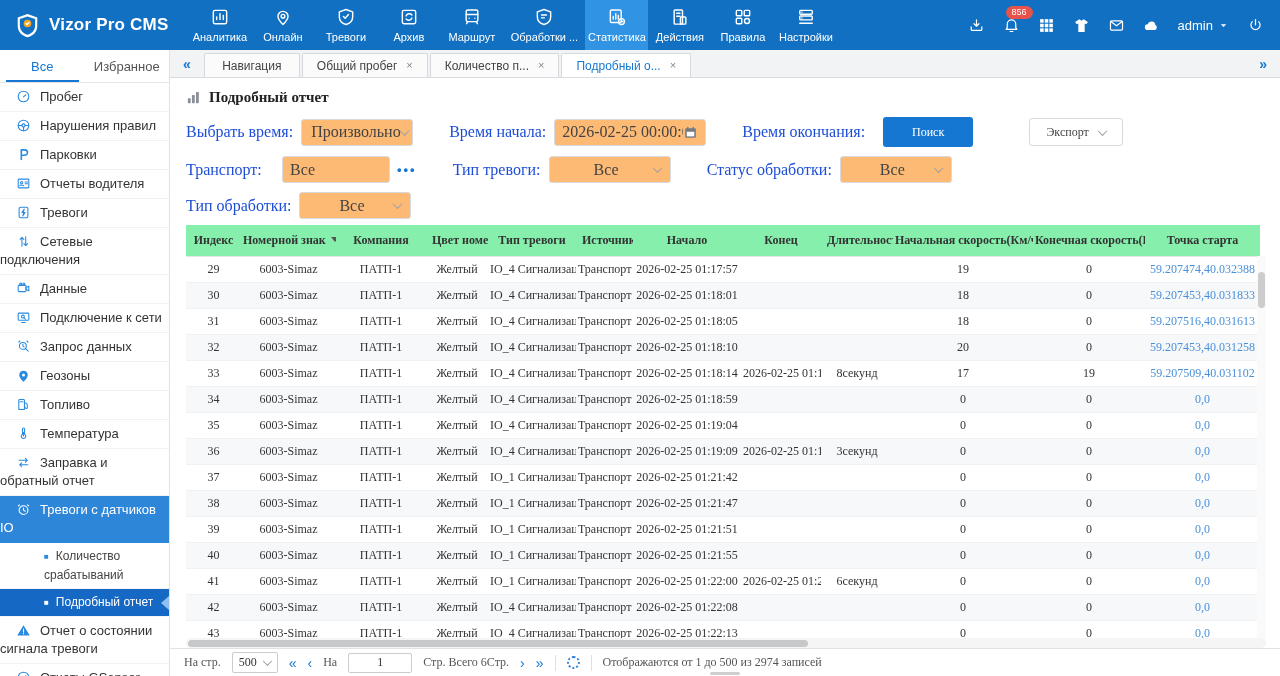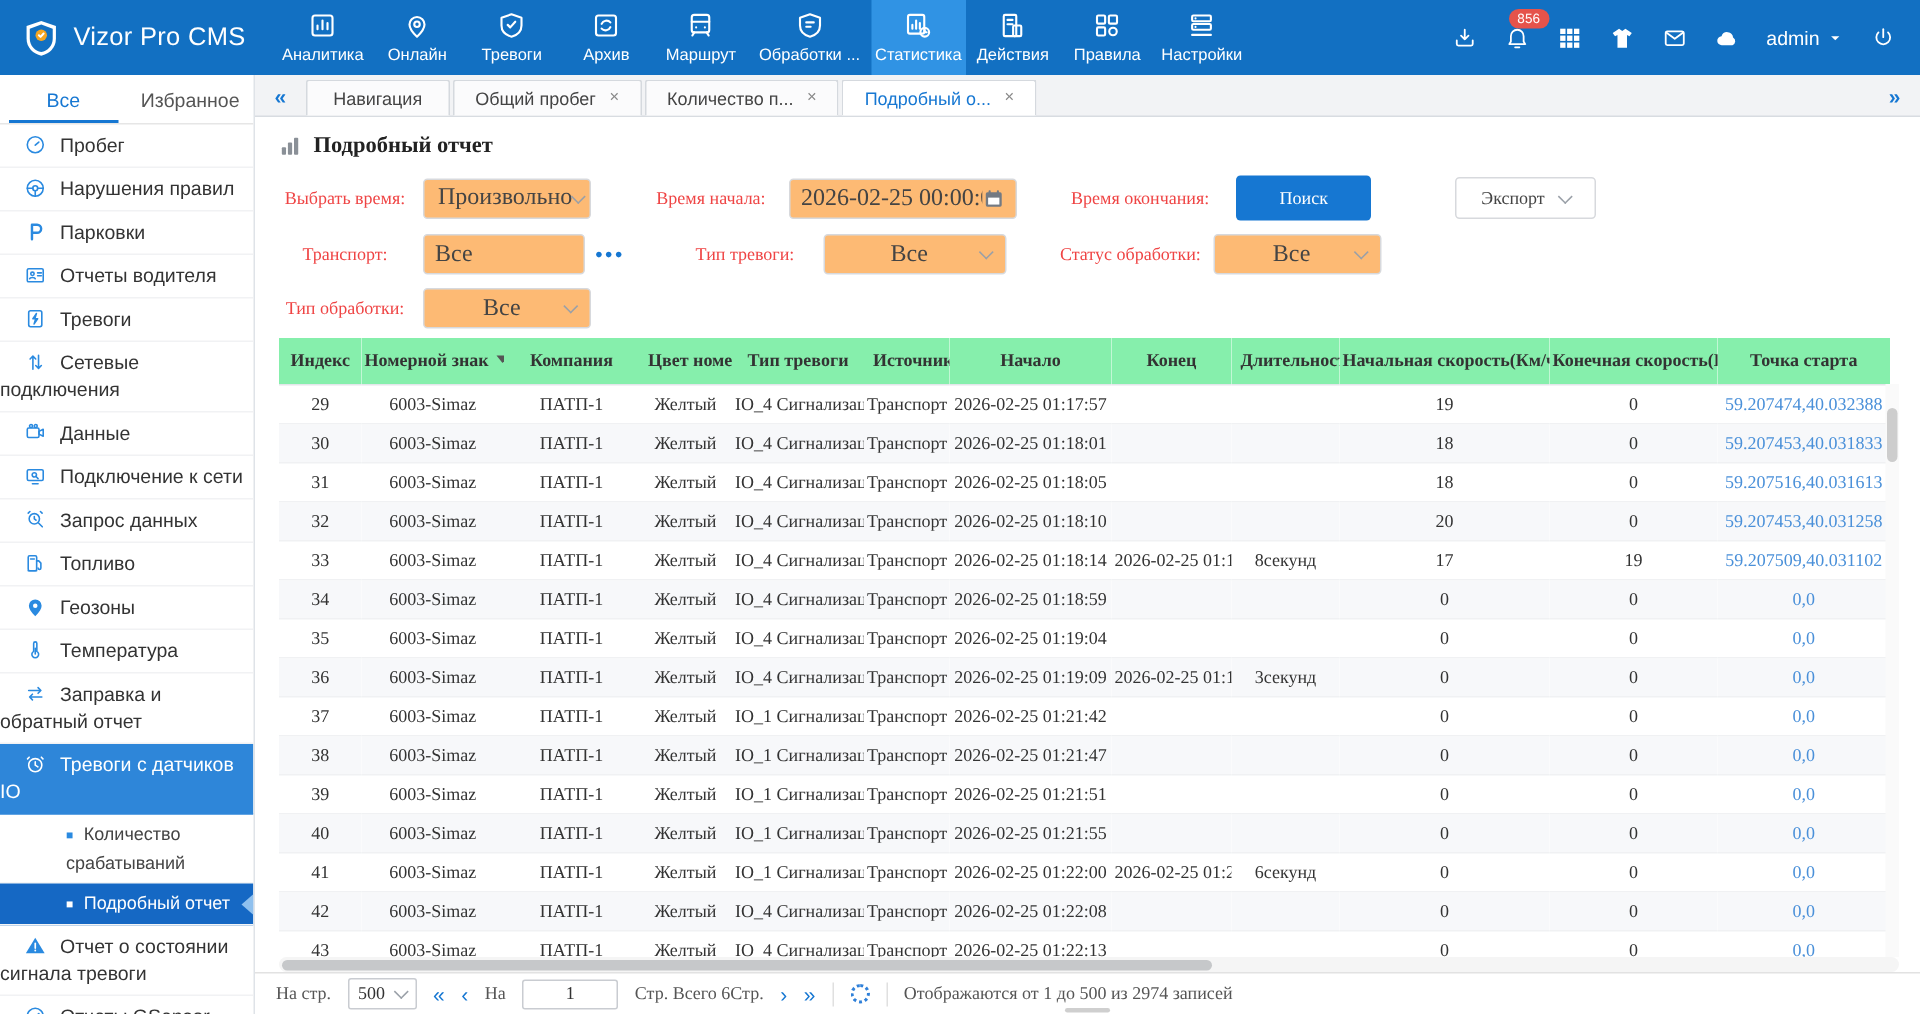--- a/index.html
+++ b/index.html
@@ -5,21 +5,21 @@
   * { box-sizing: border-box; }
   html,body { margin:0; padding:0; }
   body {
     width:1280px; height:676px; overflow:hidden; background:#fff;
     font-family:"Liberation Sans", sans-serif; -webkit-font-smoothing:antialiased;
   }
   
   .topbar { height:50px; background:#1270c2; display:flex; align-items:stretch; color:#fff; }
   .logo { display:flex; align-items:center; gap:8px; padding:0 20px 0 14px; cursor:pointer; }
   .logo .logo-ic svg { width:27px; height:27px; display:block; }
-  .logo-title { font-size:17px; font-weight:normal; letter-spacing:.2px; }
+  .logo-title { font-size:17px; font-weight:bold; letter-spacing:.2px; }
   .topnav { display:flex; }
   .nav-item { width:63px; display:flex; flex-direction:column; align-items:center; justify-content:center; gap:4px; cursor:pointer; }
   .nav-item.wide { width:82px; }
   .nav-item.active { background:#3093e4; }
   .nav-item .ic svg { width:20px; height:20px; display:block; }
   .nav-label { font-size:11px; white-space:nowrap; }
   .topbar-right { margin-left:auto; display:flex; align-items:center; gap:18px; padding-right:16px; }
   .ti { position:relative; cursor:pointer; display:inline-flex; align-items:center; }
   .ti svg { width:17px; height:17px; display:block; }
   .badge { position:absolute; top:-11px; left:3px; background:#e5534b; border-radius:9px; padding:1px 6px; font-size:9px; line-height:11px; color:#fff; }
@@ -56,21 +56,21 @@
   .tab { height:24px; display:flex; align-items:center; gap:9px; padding:0 14px; background:#fbfbfc; border:1px solid #d5d9de; border-bottom:none; border-radius:2px 2px 0 0; font-size:12px; color:#444; cursor:pointer; min-width:96px; justify-content:center; white-space:nowrap; }
   .tab.active { background:#fff; color:#1677d2; }
   .tab .close { color:#888; font-size:11px; line-height:1; }
 
   .report { flex:1; min-height:0; padding:8px 14px 0 16px; display:flex; flex-direction:column; font-family:"Liberation Serif", serif; }
   .rtitle { display:flex; align-items:center; gap:8px; font-weight:bold; font-size:15px; color:#222; padding:3px 0 11px; }
   .rtitle .ic svg { width:15px; height:15px; display:block; color:#8a9097; }
 
   .frow { display:flex; align-items:center; margin-bottom:9px; }
   .fgroup { display:flex; align-items:center; margin-right:36px; }
-  .flabel { min-width:96px; text-align:center; padding-right:8px; font-size:12px; color:#ef4444; white-space:nowrap; }
+  .flabel { min-width:96px; text-align:left; padding-right:8px; font-size:16px; color:#1d4ed8; white-space:nowrap; }
   .fctl { height:27px; border:1px solid #d7d9dd; border-radius:3px; background:#fdba74; display:flex; align-items:center; font-size:16px; color:#444; }
   .fselect { justify-content:space-between; padding:0 9px; cursor:pointer; }
   .cv { flex:1; text-align:center; }
   .w110 { width:112px; } .w150 { width:152px; } .w120 { width:122px; } .w108 { width:108px; }
   .chev { width:7px; height:7px; border-right:1.5px solid #9aa0a8; border-bottom:1.5px solid #9aa0a8; transform:rotate(45deg) translate(-1px,-1px); flex-shrink:0; }
   .finput { padding:0 7px; }
   .finput input { border:none; outline:none; font:inherit; color:#444; width:100%; background:transparent; padding:0; }
   .cal-ic { color:#737a83; cursor:pointer; flex-shrink:0; }
   .cal-ic svg { width:15px; height:15px; display:block; }
   .dots { color:#1677d2; font-weight:bold; letter-spacing:2px; margin-left:7px; font-size:13px; cursor:pointer; font-family:"Liberation Sans",sans-serif; }
@@ -367,36 +367,36 @@
               <circle cx="11" cy="11" r="5.5"></circle>
               <path d="M11 8.5V11l1.8 1.5"></path>
               <path d="M15.5 15.5l4 4"></path>
               <path d="M4.5 5l1.8-1.8M17.5 3.2L19.3 5"></path>
             </svg>
           </span>
           <span class="slabel">Запрос данных</span>
         </li>
         <li class="sitem">
           <span class="ic">
+            <svg viewBox="0 0 24 24" fill="currentColor">
+              <path d="M12 22c-4.5-4.2-6.8-7.8-6.8-11A6.8 6.8 0 0 1 12 4.2 6.8 6.8 0 0 1 18.8 11c0 3.2-2.3 6.8-6.8 11z"></path>
+              <circle cx="12" cy="11" r="2.4" fill="#fff"></circle>
+            </svg>
+          </span>
+          <span class="slabel">Геозоны</span>
+        </li>
+        <li class="sitem">
+          <span class="ic">
             <svg viewBox="0 0 24 24" fill="none" stroke="currentColor" stroke-width="1.7" stroke-linecap="round" stroke-linejoin="round">
               <rect x="4.5" y="4" width="9" height="16" rx="1.5"></rect>
               <path d="M7 7.5h4M4.5 20h9"></path>
               <path d="M13.5 9.5h2.2l2.3 2.3v5.2a1.5 1.5 0 0 1-3 0"></path>
             </svg>
           </span>
           <span class="slabel">Топливо</span>
-        </li>
-        <li class="sitem">
-          <span class="ic">
-            <svg viewBox="0 0 24 24" fill="currentColor">
-              <path d="M12 22c-4.5-4.2-6.8-7.8-6.8-11A6.8 6.8 0 0 1 12 4.2 6.8 6.8 0 0 1 18.8 11c0 3.2-2.3 6.8-6.8 11z"></path>
-              <circle cx="12" cy="11" r="2.4" fill="#fff"></circle>
-            </svg>
-          </span>
-          <span class="slabel">Геозоны</span>
         </li>
         <li class="sitem">
           <span class="ic">
             <svg viewBox="0 0 24 24" fill="none" stroke="currentColor" stroke-width="1.7" stroke-linecap="round" stroke-linejoin="round">
               <path d="M10.3 4.8a1.7 1.7 0 0 1 3.4 0v8.4a3.6 3.6 0 1 1-3.4 0z"></path>
               <path d="M12 10v6"></path>
             </svg>
           </span>
           <span class="slabel">Температура</span>
         </li>

